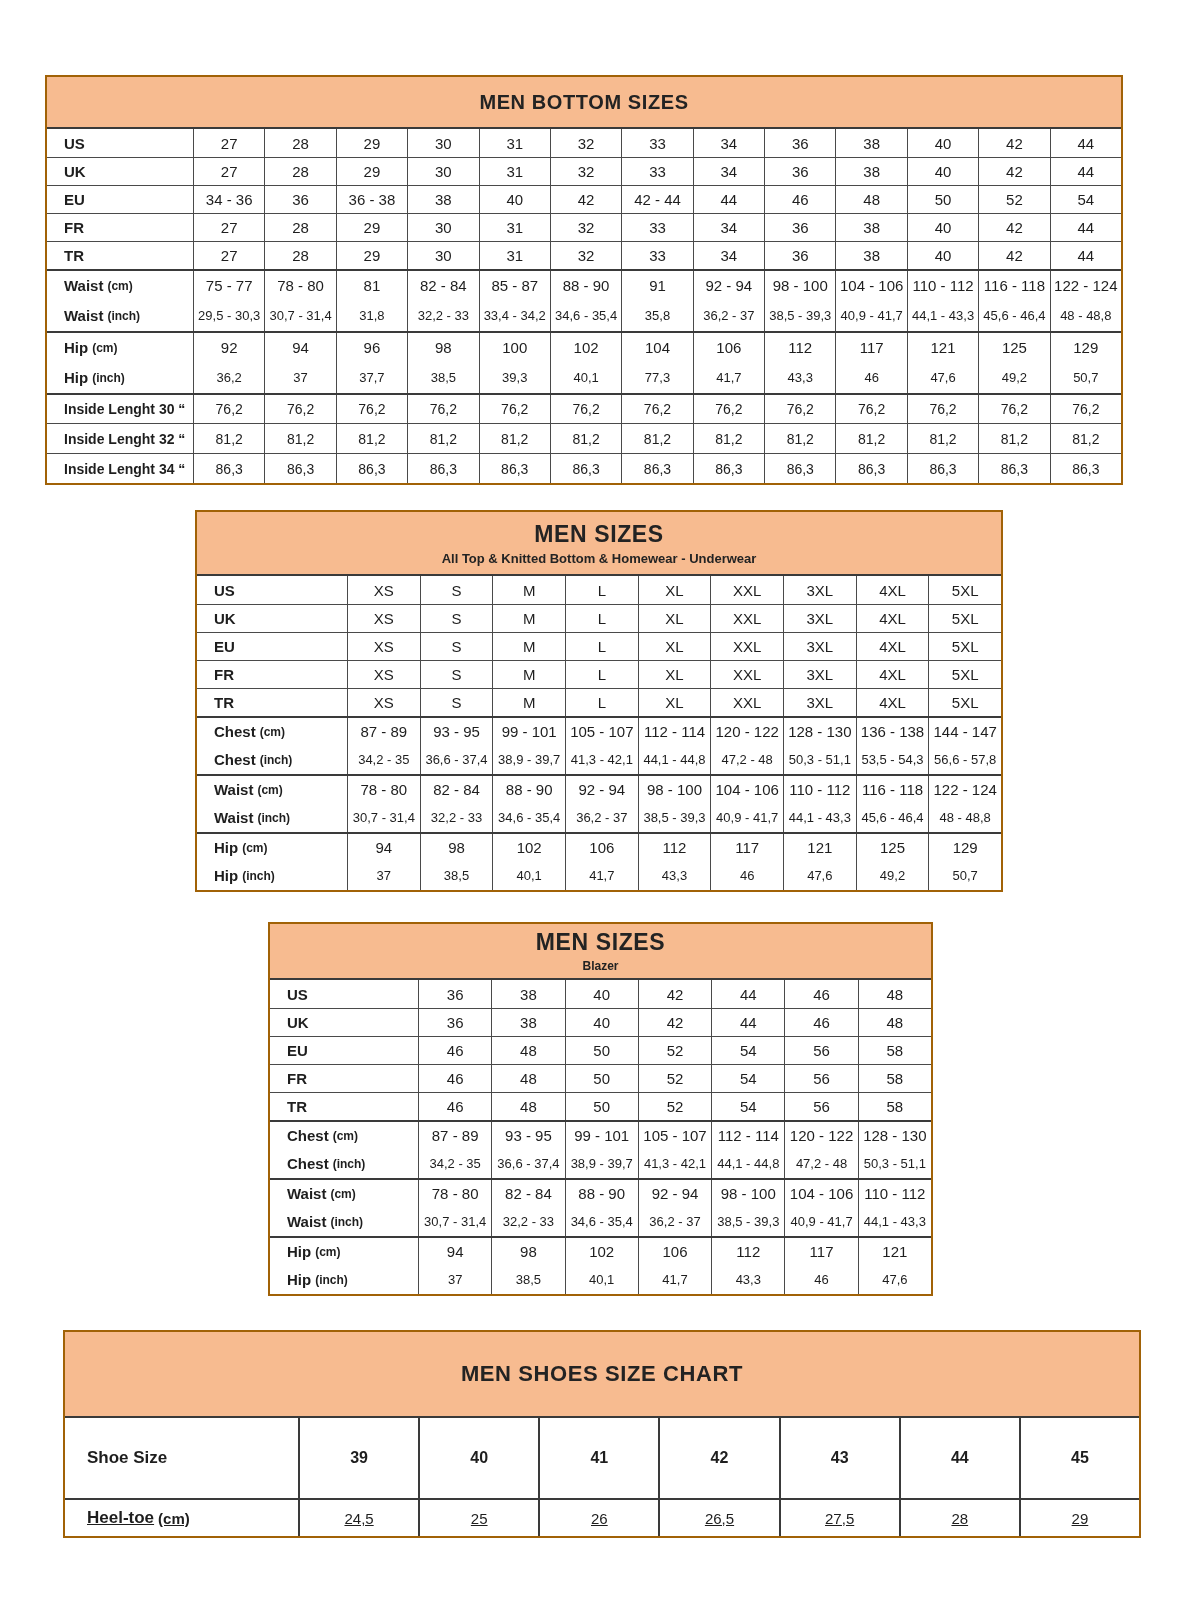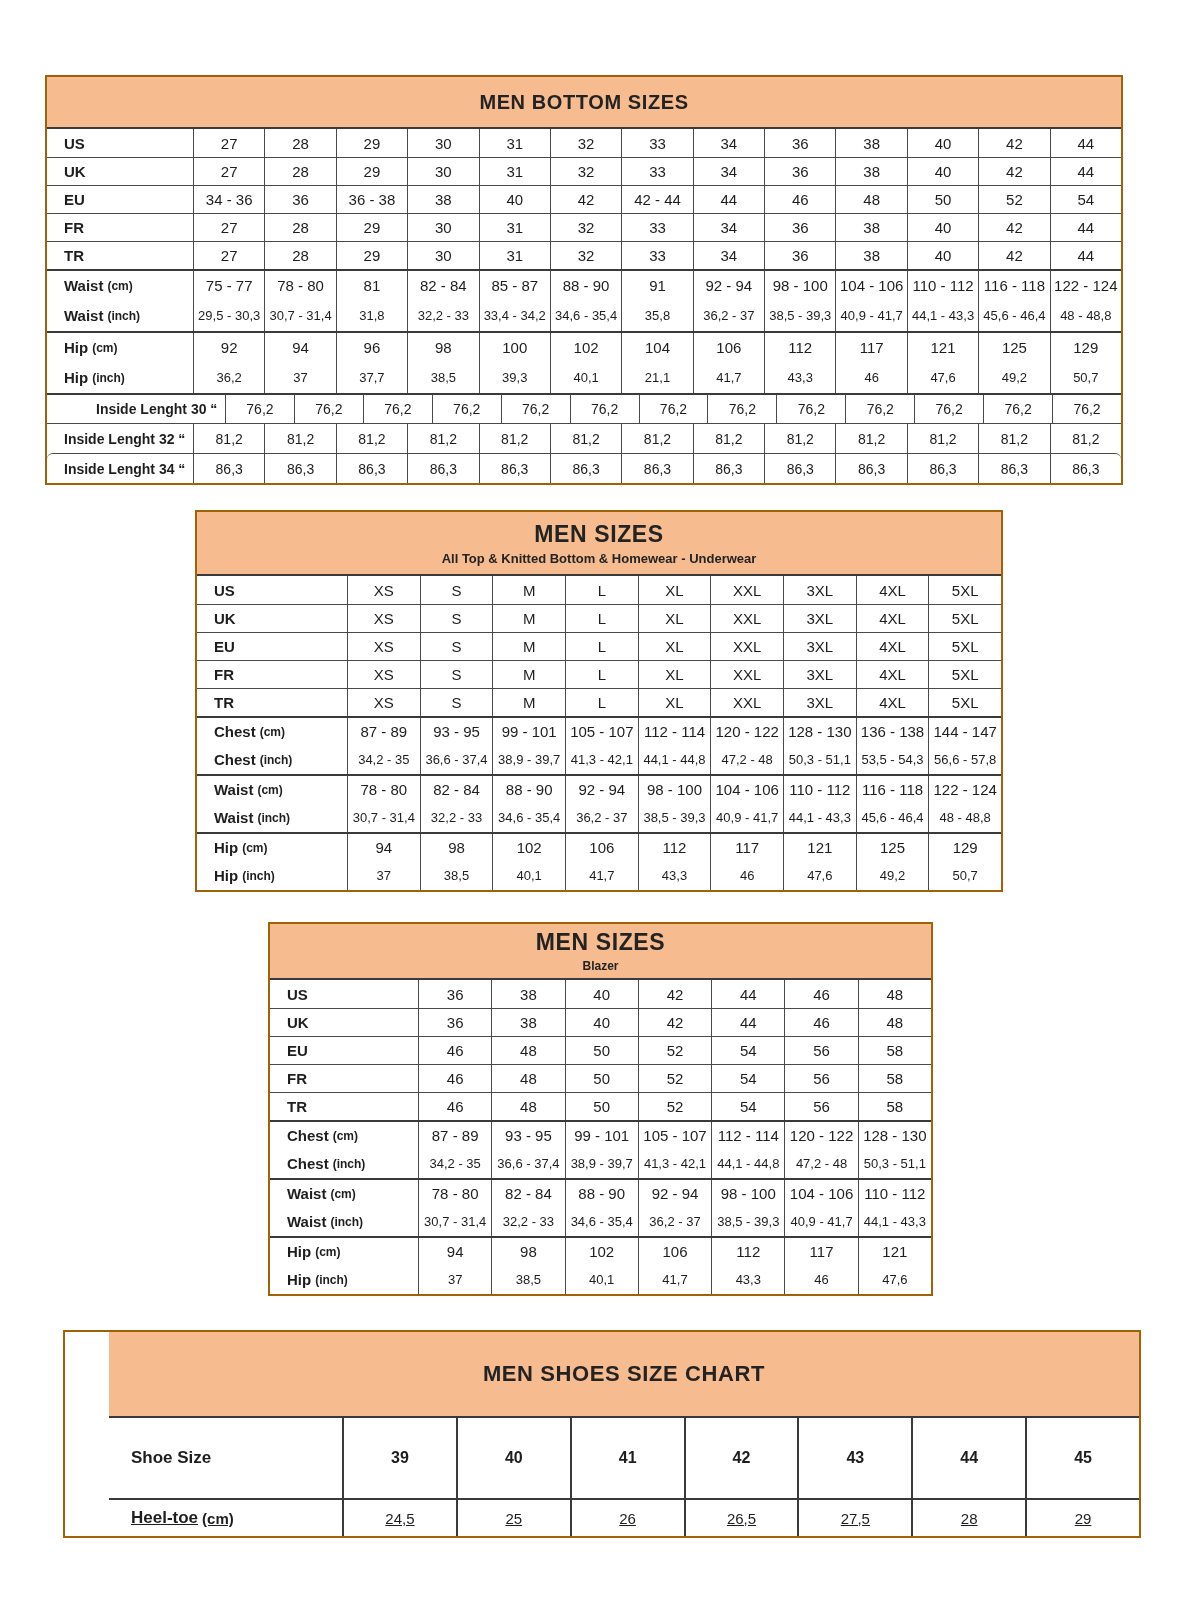--- a/index.html
+++ b/index.html
@@ -74,21 +74,21 @@
   .t2 .r-cm, .t2 .r-inch { height: 29px; }
 
   
   .t3 { left: 268px; top: 922px; width: 665px; --label-w: 148px; }
   .t3 .thead { height: 56px; }
   .t3 .title { font-size: 23px; }
   .t3 .subtitle { font-size: 12px; }
   .t3 .r-cm, .t3 .r-inch { height: 29px; }
 
   
-  .t4 { left: 63px; top: 1330px; width: 1078px; padding-left: 44px; --label-w: 233px; }
+  .t4 { left: 63px; top: 1330px; width: 1078px; --label-w: 233px; }
   .t4 .thead { height: 86px; }
   .t4 .title { font-size: 22px; }
   .t4 .cell { border-left-width: 2px; border-left-color: #3a3a3a; }
   .t4 .cell.label-cell { border-left: none; padding-left: 22px; font-size: 17px; }
   .t4 .unit { font-size: 15px; }
   .r-shoe { height: 80px; }
   .r-shoe .val-cell { font-size: 16px; font-weight: bold; }
   .r-heel { height: 38px; text-decoration: underline; }
   .r-heel .val-cell { font-size: 15px; }
 </style>
@@ -251,29 +251,29 @@
         <div class="cell label-cell">
           <span class="lab">Hip</span>
           <span class="unit">(inch)</span>
         </div>
         <div class="cell val-cell">36,2</div>
         <div class="cell val-cell">37</div>
         <div class="cell val-cell">37,7</div>
         <div class="cell val-cell">38,5</div>
         <div class="cell val-cell">39,3</div>
         <div class="cell val-cell">40,1</div>
-        <div class="cell val-cell">21,1</div>
+        <div class="cell val-cell">77,3</div>
         <div class="cell val-cell">41,7</div>
         <div class="cell val-cell">43,3</div>
         <div class="cell val-cell">46</div>
         <div class="cell val-cell">47,6</div>
         <div class="cell val-cell">49,2</div>
         <div class="cell val-cell">50,7</div>
       </div>
-      <div class="trow r-length" style="grid-template-columns: var(--label-w) repeat(13, 1fr); padding-left: 32px;">
+      <div class="trow r-length" style="grid-template-columns: var(--label-w) repeat(13, 1fr);">
         <div class="cell label-cell">
           <span class="lab">Inside Lenght 30 “</span>
         </div>
         <div class="cell val-cell">76,2</div>
         <div class="cell val-cell">76,2</div>
         <div class="cell val-cell">76,2</div>
         <div class="cell val-cell">76,2</div>
         <div class="cell val-cell">76,2</div>
         <div class="cell val-cell">76,2</div>
         <div class="cell val-cell">76,2</div>
@@ -295,21 +295,21 @@
         <div class="cell val-cell">81,2</div>
         <div class="cell val-cell">81,2</div>
         <div class="cell val-cell">81,2</div>
         <div class="cell val-cell">81,2</div>
         <div class="cell val-cell">81,2</div>
         <div class="cell val-cell">81,2</div>
         <div class="cell val-cell">81,2</div>
         <div class="cell val-cell">81,2</div>
         <div class="cell val-cell">81,2</div>
       </div>
-      <div class="trow r-length" style="grid-template-columns: var(--label-w) repeat(13, 1fr); border-radius: 6px;">
+      <div class="trow r-length" style="grid-template-columns: var(--label-w) repeat(13, 1fr);">
         <div class="cell label-cell">
           <span class="lab">Inside Lenght 34 “</span>
         </div>
         <div class="cell val-cell">86,3</div>
         <div class="cell val-cell">86,3</div>
         <div class="cell val-cell">86,3</div>
         <div class="cell val-cell">86,3</div>
         <div class="cell val-cell">86,3</div>
         <div class="cell val-cell">86,3</div>
         <div class="cell val-cell">86,3</div>

